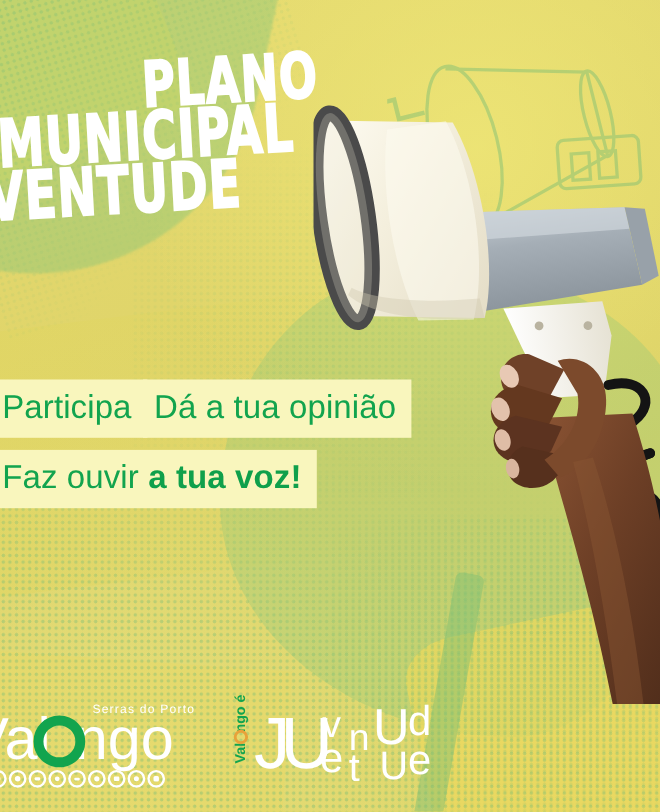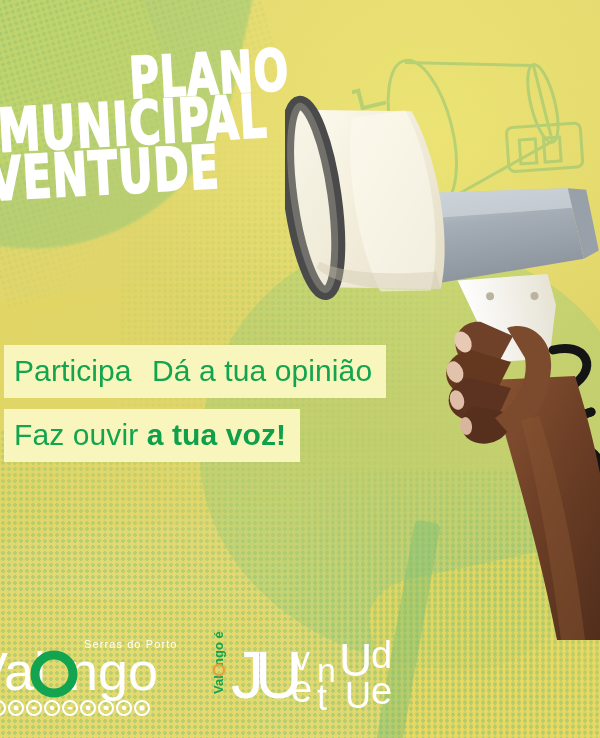--- a/index.html
+++ b/index.html
@@ -117,21 +117,21 @@
     white-space:nowrap;
     transform:scaleX(1.02) scaleY(1.30);
     transform-origin:left center;
     -webkit-text-stroke:1.5px #ffffff;
   }
   .hl1{font-size:44px;margin-left:162px;}
   .hl2{font-size:46px;margin-left:28px;margin-top:10px;transform:scaleX(1.02) scaleY(1.30) rotate(.8deg);}
   .hl3{font-size:46px;margin-left:-36px;margin-top:11px;transform:scaleX(1.02) scaleY(1.30) rotate(-.4deg);}
 
   
-  .claims{position:absolute;left:12px;top:345px;z-index:8;}
+  .claims{position:absolute;left:0;top:345px;z-index:8;}
   .claim{
     display:inline-block;
     background:#f9f6bd;
     color:#12a44e;
     font-size:30px;
     line-height:1;
     padding:11px 14px 12px 10px;
     margin-bottom:11px;
     white-space:nowrap;
     letter-spacing:.1px;

